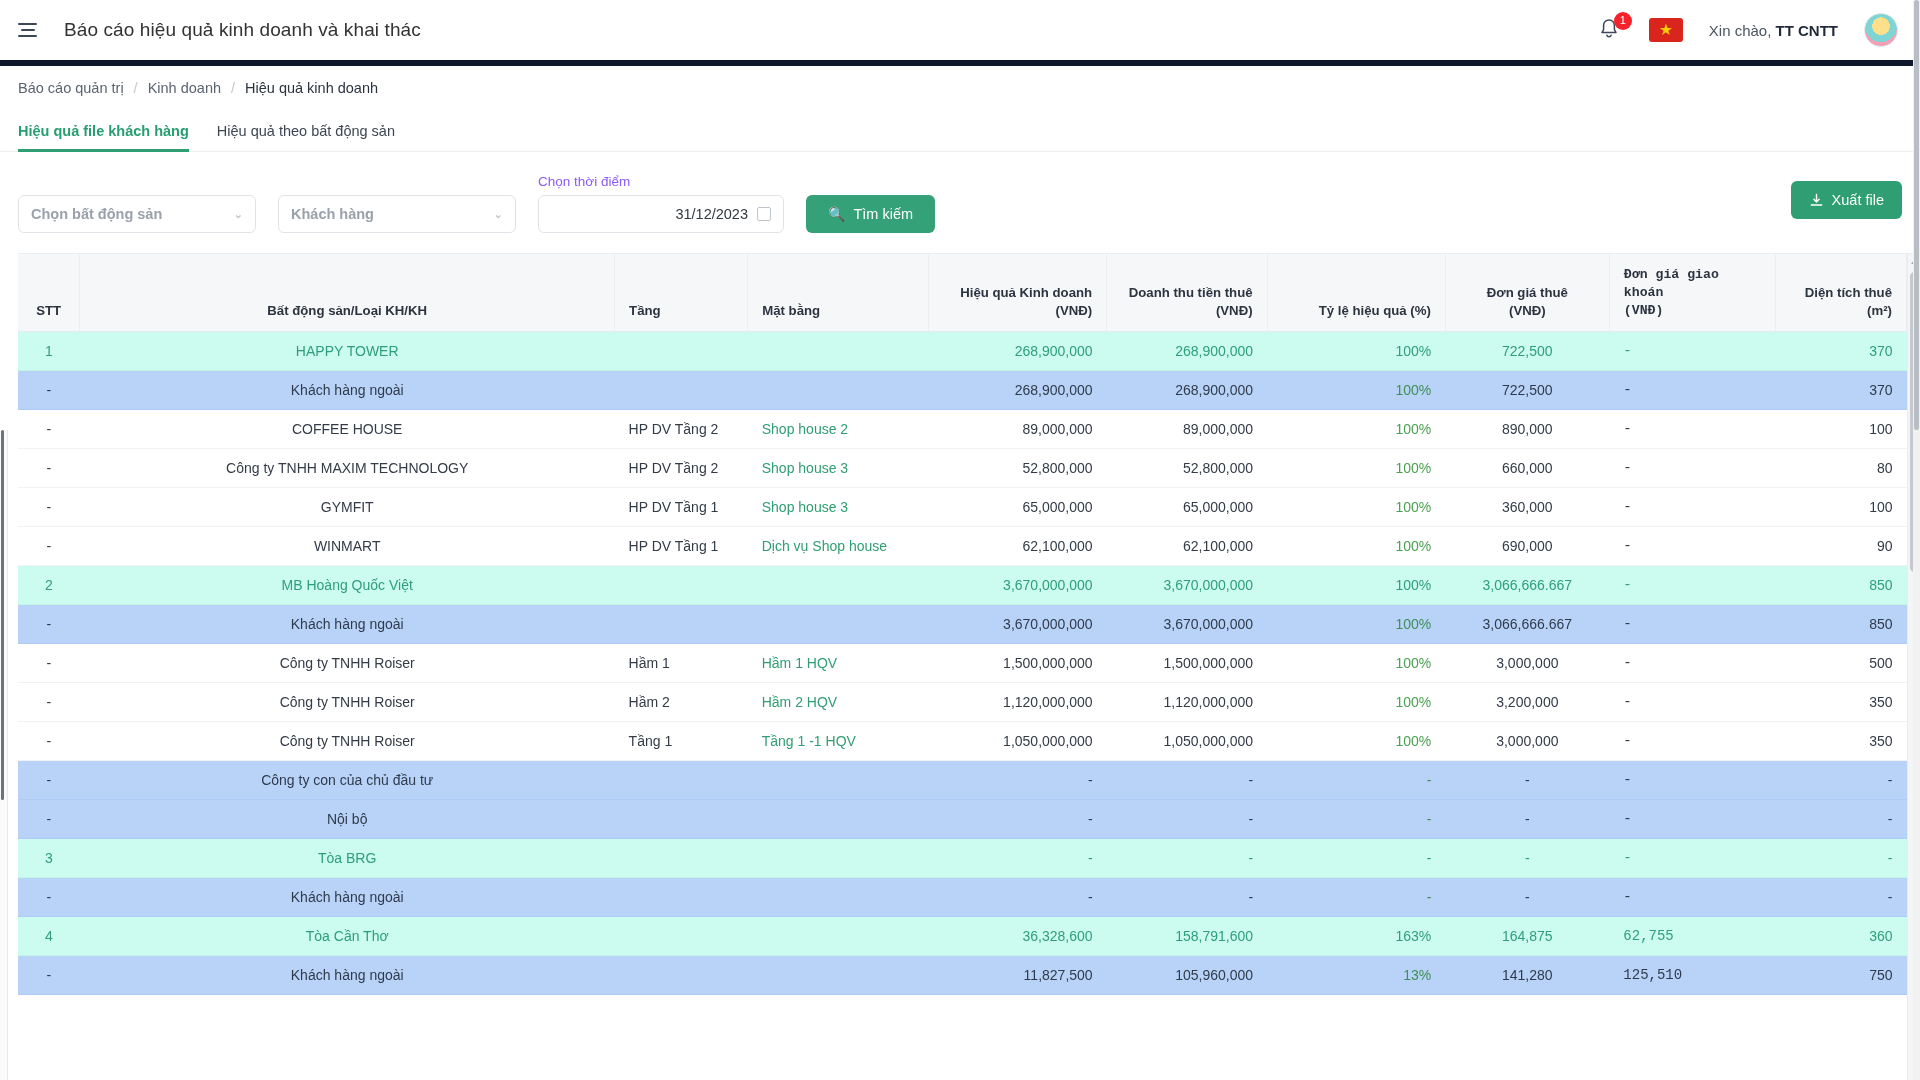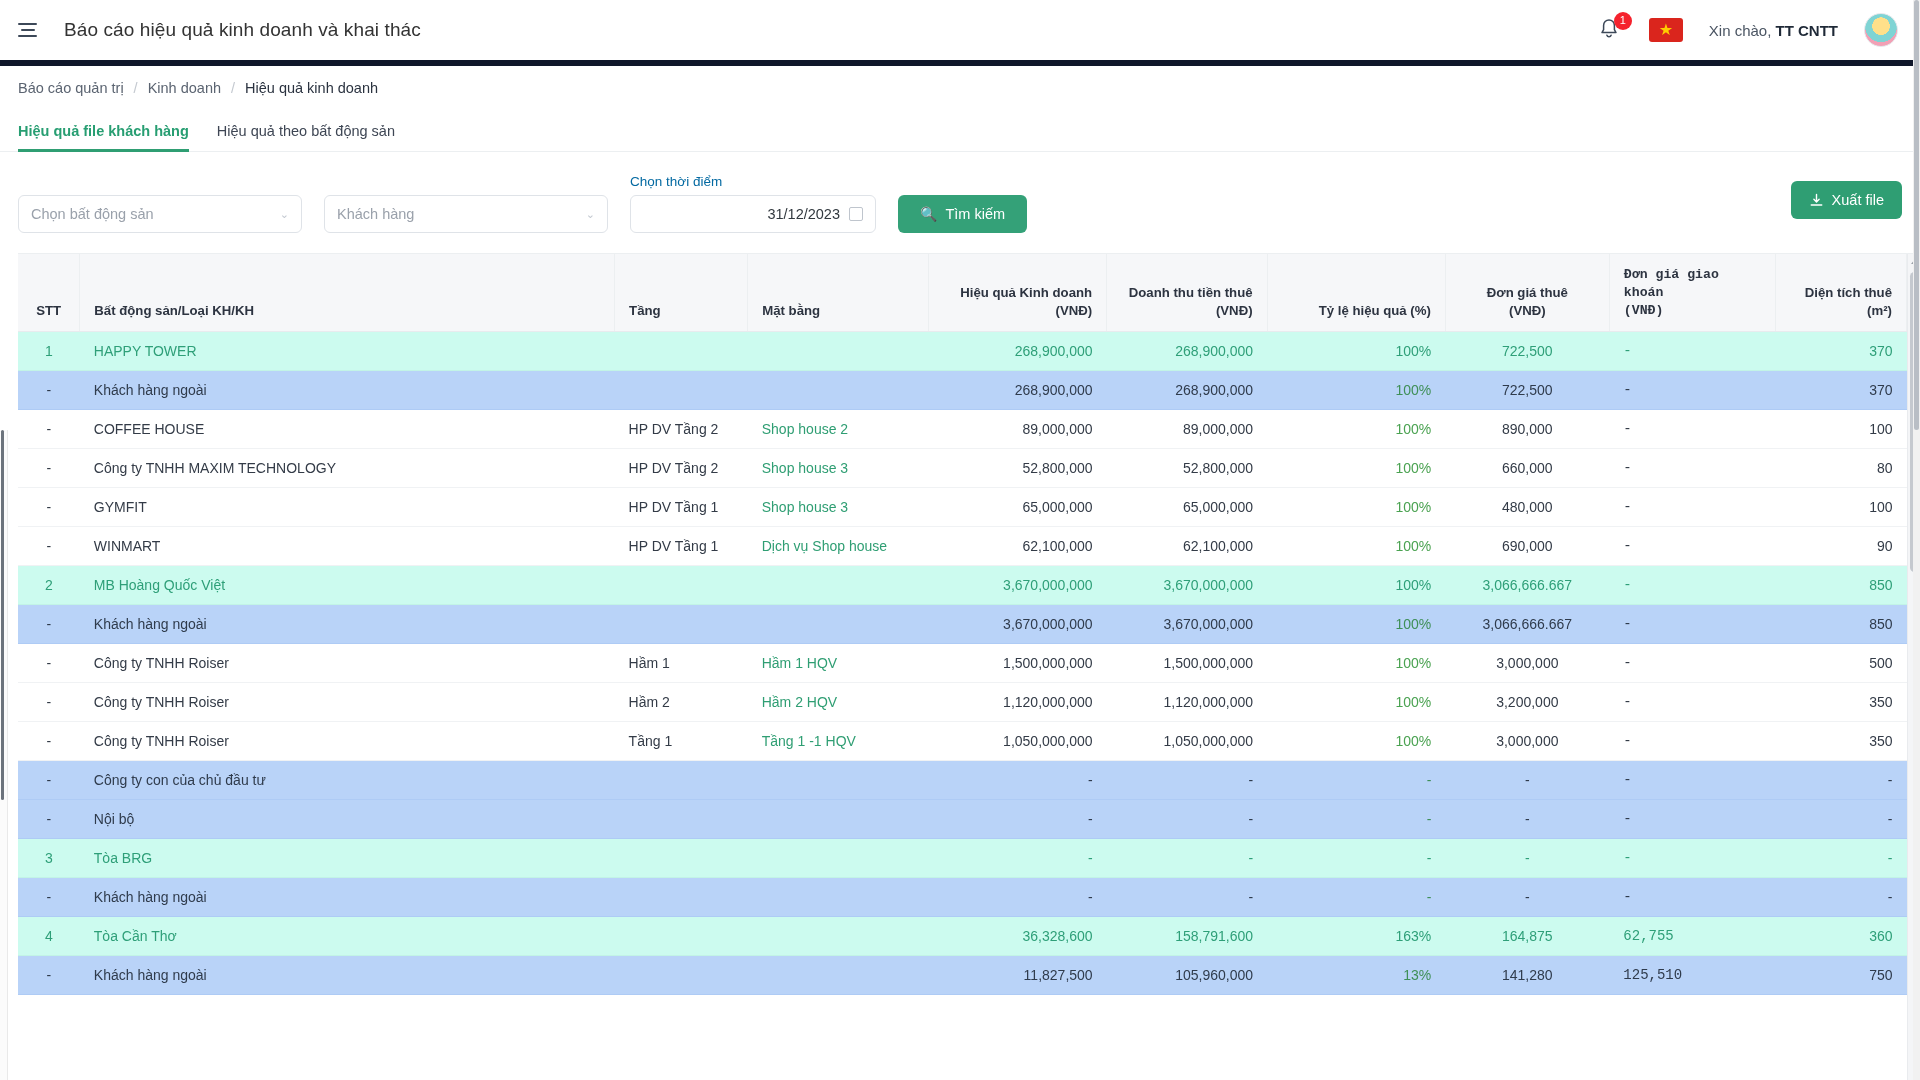--- a/index.html
+++ b/index.html
@@ -71,27 +71,27 @@
     cursor: pointer; border-bottom: 3px solid transparent; position: relative; top: 1px;
   }
   .tab.active { color: #279e72; font-weight: 700; border-bottom-color: #2f9e73; }
 
   
   .filters {
     padding: 22px 18px 16px 18px; display: flex; align-items: flex-end; gap: 22px;
     background: #fff; position: relative;
   }
   .field { display: flex; flex-direction: column; gap: 6px; }
-  .field-label { font-size: 13.5px; color: #0369a1; }
+  .field-label { font-size: 13.5px; color: #8b5cf6; }
   .select, .datebox {
     height: 38px; border: 1px solid #dfe3e8; border-radius: 6px;
     background: #fff; display: flex; align-items: center;
     padding: 0 12px; font-size: 14.5px; cursor: pointer;
   }
-  .select { width: 284px; color: #9aa1ab; justify-content: space-between; }
+  .select { width: 238px; color: #9aa1ab; justify-content: space-between; font-weight: bold; }
   .select .caret { color: #c2c8d0; font-size: 11px; }
   .datebox { width: 246px; justify-content: flex-end; gap: 9px; color: #32393f; }
   .cal-ic { width: 14px; height: 14px; border: 1.4px solid #bfc5cd; border-radius: 2px; position: relative; flex: none; }
   .cal-ic::before { content:""; position:absolute; top:-1px; left:2px; right:2px; height:2px; border-top:1.4px solid #bfc5cd; }
   .btn {
     height: 38px; border-radius: 6px; border: none; cursor: pointer;
     display: inline-flex; align-items: center; justify-content: center; gap: 8px;
     font-size: 14.5px; color: #fff; background: #34a178; padding: 0 22px;
     font-family: inherit;
   }
@@ -108,21 +108,21 @@
     background: #f6f7f9; color: #2d3441; font-size: 13.2px; font-weight: 700;
     padding: 12px 14px; vertical-align: bottom; line-height: 1.35;
     border-right: 1px solid #eceff1; border-bottom: 1px solid #e8ebee;
     white-space: pre-line;
   }
   tbody td {
     font-size: 14px; color: #333b47; padding: 11px 14px;
     border-bottom: 1px solid #f0f2f4; white-space: nowrap; overflow: hidden; text-overflow: ellipsis;
   }
   .c-stt   { width: 52px;  text-align: center; }
-  .c-name  { width: 450px; text-align: left; }
+  .c-name  { width: 450px; text-align: center; }
   .c-tang  { width: 112px; text-align: left; }
   .c-mb    { width: 152px; text-align: left; }
   .c-hq    { width: 150px; text-align: right; }
   .c-dt    { width: 135px; text-align: right; }
   .c-ty    { width: 150px; text-align: right; }
   .c-dg    { width: 138px; text-align: center; }
   .c-dgk   { width: 140px; text-align: left; font-family: Liberation Mono, monospace; }
   .c-dtt   { width: 110px; text-align: right; }
 
   tr.group     td { background: #ccfbef; color: #2e9f78; border-bottom: 1px solid #c2f4e6; }
@@ -309,21 +309,21 @@
             <td class="c-dtt num">80</td>
           </tr>
           <tr class="leaf">
             <td class="c-stt">-</td>
             <td class="c-name">GYMFIT</td>
             <td class="c-tang">HP DV Tầng 1</td>
             <td class="c-mb link">Shop house 3</td>
             <td class="c-hq num">65,000,000</td>
             <td class="c-dt num">65,000,000</td>
             <td class="c-ty pct">100%</td>
-            <td class="c-dg num">480,000</td>
+            <td class="c-dg num">360,000</td>
             <td class="c-dgk num">-</td>
             <td class="c-dtt num">100</td>
           </tr>
           <tr class="leaf">
             <td class="c-stt">-</td>
             <td class="c-name">WINMART</td>
             <td class="c-tang">HP DV Tầng 1</td>
             <td class="c-mb link">Dịch vụ Shop house</td>
             <td class="c-hq num">62,100,000</td>
             <td class="c-dt num">62,100,000</td>

